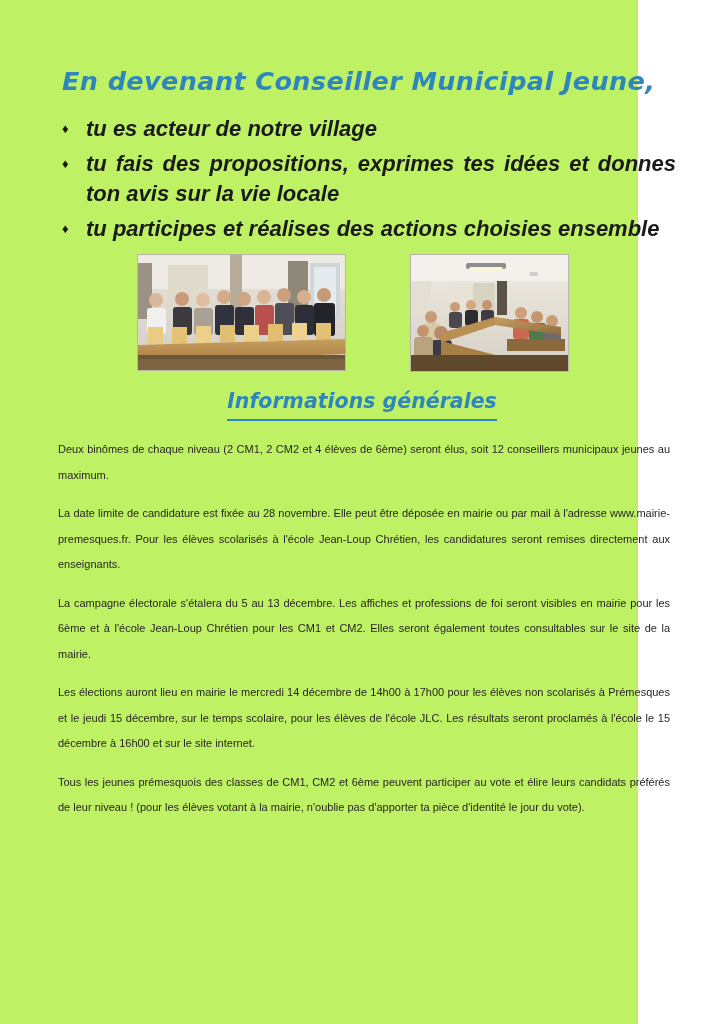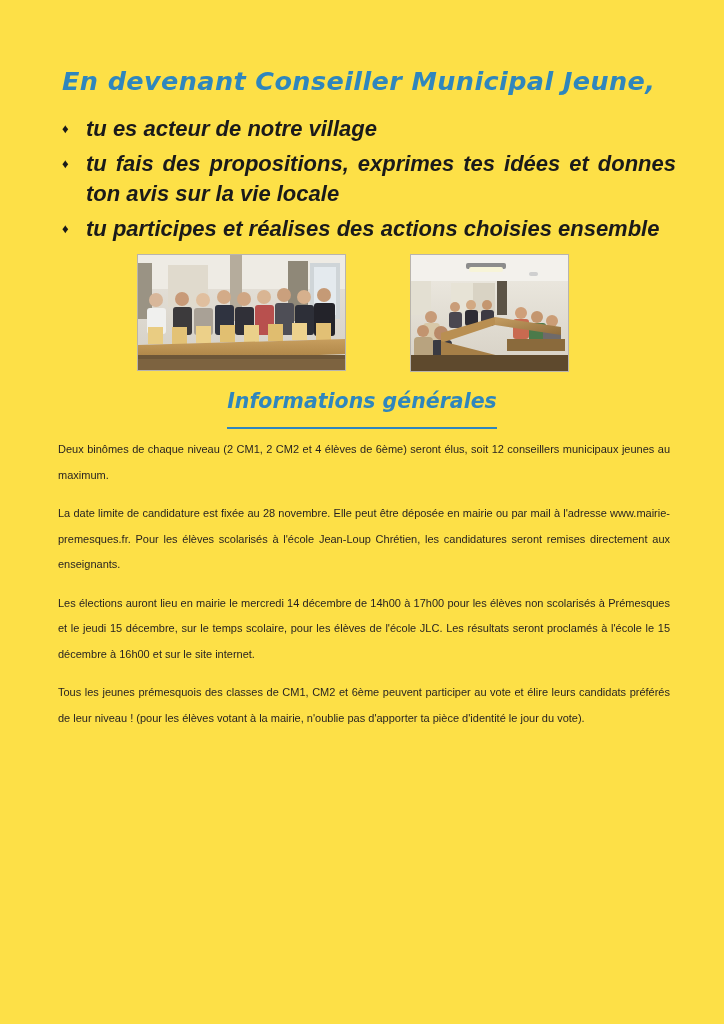--- a/index.html
+++ b/index.html
@@ -11,26 +11,26 @@
   body {
     width: 724px;
     height: 1024px;
     overflow: hidden;
     font-family: "Liberation Sans", sans-serif;
     color: #231f20;
     position: relative;
   }
 
   .page {
-    width: 724px;
+    width: 638px;
     height: 1024px;
     box-sizing: border-box;
     padding: 0;
     position: relative;
-    background: #fde047;
+    background: #bef264;
   }
 
   
   .doc-title {
     position: absolute;
     left: 62px;
     top: 66px;
     font-family: "DejaVu Sans", sans-serif;
     font-style: italic;
     font-weight: bold;
@@ -115,21 +115,21 @@
     width: 724px;
     text-align: center;
     font-family: "DejaVu Sans", sans-serif;
     font-style: italic;
     font-weight: bold;
     font-size: 20.5px;
     color: #2f86bd;
   }
   .section-heading span {
     border-bottom: 2px solid #2f86bd;
-    padding-bottom: 14px;
+    padding-bottom: 6px;
     margin-top: 44px;
   }
 
   
   .body-copy {
     position: absolute;
     left: 58px;
     top: 437px;
     width: 612px;
   }
@@ -323,17 +323,18 @@
 
   </div>
 
   <div class="section-heading">
     <span>Informations générales</span>
   </div>
 
   <div class="body-copy">
     <p class="para">Deux binômes de chaque niveau (2 CM1, 2 CM2 et 4 élèves de 6ème) seront élus, soit 12 conseillers municipaux jeunes au maximum.</p>
     <p class="para">La date limite de candidature est fixée au 28 novembre. Elle peut être déposée en mairie ou par mail à l'adresse www.mairie-premesques.fr. Pour les élèves scolarisés à l'école Jean-Loup Chrétien, les candidatures seront remises directement aux enseignants.</p>
+    <p class="para">La campagne électorale s'étalera du 5 au 13 décembre. Les affiches et professions de foi seront visibles en mairie pour les 6ème et à l'école Jean-Loup Chrétien pour les CM1 et CM2.  Elles seront également toutes consultables sur le site de la mairie.</p>
     <p class="para">Les élections auront lieu en mairie le mercredi 14 décembre de 14h00 à 17h00 pour les élèves non scolarisés à Prémesques et le jeudi 15 décembre, sur le temps scolaire, pour les élèves de l'école JLC. Les résultats seront proclamés à l'école le 15 décembre à 16h00 et sur le site internet.</p>
     <p class="para">Tous les jeunes prémesquois des classes de CM1, CM2 et 6ème peuvent participer au vote et élire leurs candidats préférés de leur niveau ! (pour les élèves votant à la mairie, n'oublie pas d'apporter ta pièce d'identité le jour du vote).</p>
   </div>
 
 </div>
 
 </body></html>

